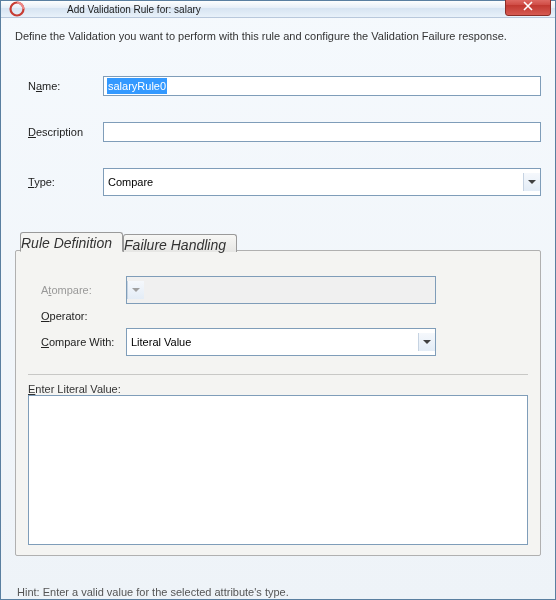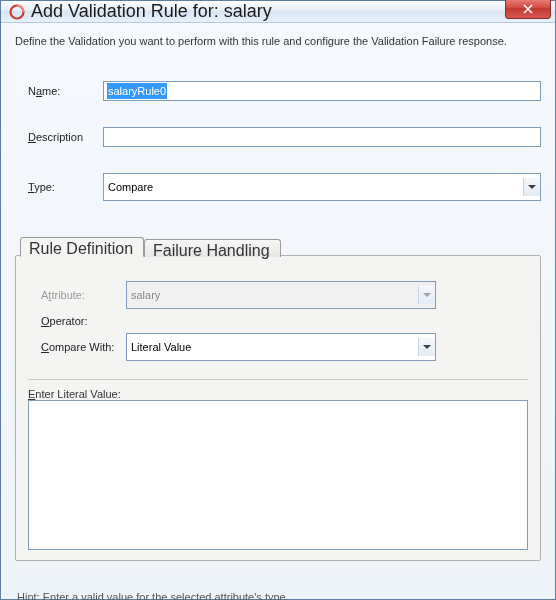--- a/index.html
+++ b/index.html
@@ -28,21 +28,22 @@
     padding: 0 4px 0 8px;
   }
   .titlebar .app-icon {
     width: 16px; height: 16px;
     margin-right: 6px;
     display: flex; align-items: center; justify-content: center;
   }
   .titlebar .title {
     flex: 1;
     color: #1a1a1a;
-    font-size: 18px;
+    font-size: 10px;
+    margin-left: 36px;
   }
   .close-btn {
     width: 46px; height: 20px;
     background: linear-gradient(#e67a74, #cf4b44 45%, #c13830 46%, #d65a52);
     border: 1px solid #8a2e28;
     border-radius: 0 0 3px 3px;
     margin-top: -6px;
     display: flex; align-items: center; justify-content: center;
     cursor: pointer;
   }
@@ -141,27 +142,28 @@
     margin-top: 18px;
     flex: 1;
     display: flex;
     flex-direction: column;
   }
   .tab {
     height: 20px;
     border: 1px solid #9a9a9a;
     border-bottom: none;
     background: linear-gradient(#fdfdfd,#ededeb);
-    padding: 2px 10px 0 8px;
-    font-size: 16px;
+    padding: 2px 10px 0 0;
+    font-size: 14px;
     margin-right: 0px;
     border-top-left-radius: 3px;
     border-top-right-radius: 3px;
     position: relative;
     cursor: pointer;
+    font-style: italic;
   }
   .tab.active {
     background: #f4f4f2;
     border-bottom: 1px solid #f4f4f2;
     margin-bottom: -1px;
     z-index: 2;
   }
   .tab:not(.active) {
     top: 2px;
     height: 18px;
@@ -268,23 +270,22 @@
 
     <div class="tabs-outer">
       <div class="tabs-area">
         <div class="tab-strip">
           <div class="tab active">Rule Definition</div>
           <div class="tab">Failure Handling</div>
         </div>
         <div class="tab-body">
 
           <div class="form-row attr">
-            <label><span>A</span><span class="underline">t</span><span>tribute:</span></label>
+            <label><span>A</span><span class="underline">t</span><span>ompare:</span></label>
             <div class="combo disabled">
-              <span class="combo-text">salary</span>
               <span class="combo-arrow">
                 <svg width="8" height="5" viewBox="0 0 8 5">
                     <path d="M0 0 L4 4 L8 0 Z" fill="#a0a0a0"></path>
                   </svg>
               </span>
             </div>
           </div>
 
           <div class="form-row">
             <label><span></span><span class="underline">O</span><span>perator:</span></label>

